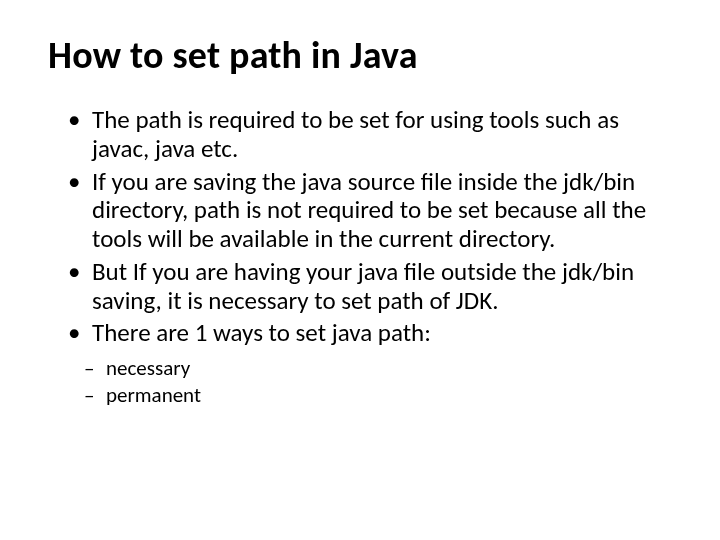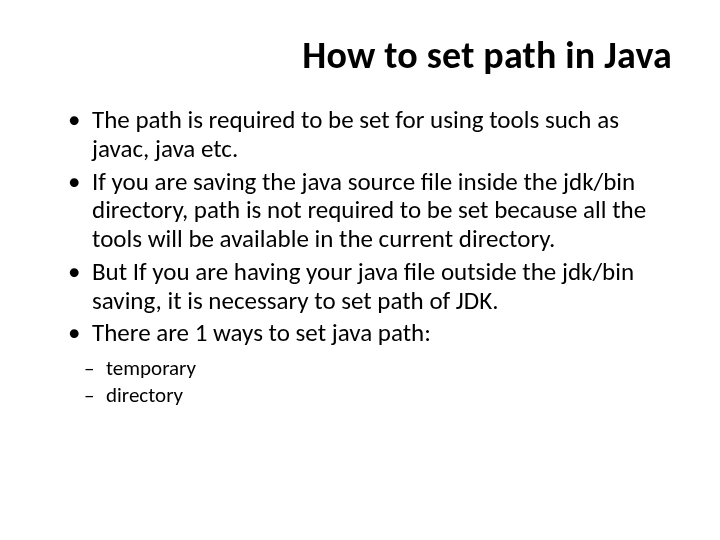--- a/index.html
+++ b/index.html
@@ -13,21 +13,21 @@
   }
   .slide {
     box-sizing: border-box;
     width: 720px;
     height: 540px;
     padding: 24px 48px 24px 48px;
   }
   .title {
     font-size: 38px;
     font-weight: 700;
-    text-align: right;
+    text-align: left;
     margin: 8px 0 28px 0;
     letter-spacing: 0.2px;
   }
   ul.bullets {
     list-style: none;
     margin: 8px;
     padding: 0 0 0 8px;
   }
   ul.bullets > li {
     position: relative;
@@ -70,16 +70,16 @@
   <div class="title">How to set path in Java</div>
 
   <ul class="bullets">
     <li>The path is required to be set for using tools such as javac, java etc.</li>
     <li>If you are saving the java source file inside the jdk/bin directory, path is not required to be set because all the tools will be available in the current directory.</li>
     <li>But If you are having your java file outside the jdk/bin saving, it is necessary to set path of JDK.</li>
     <li>There are 1 ways to set java path:</li>
   </ul>
 
   <ul class="subbullets">
-    <li>temporary</li>
-    <li>directory</li>
+    <li>necessary</li>
+    <li>permanent</li>
   </ul>
 </div>
 
 </body></html>

